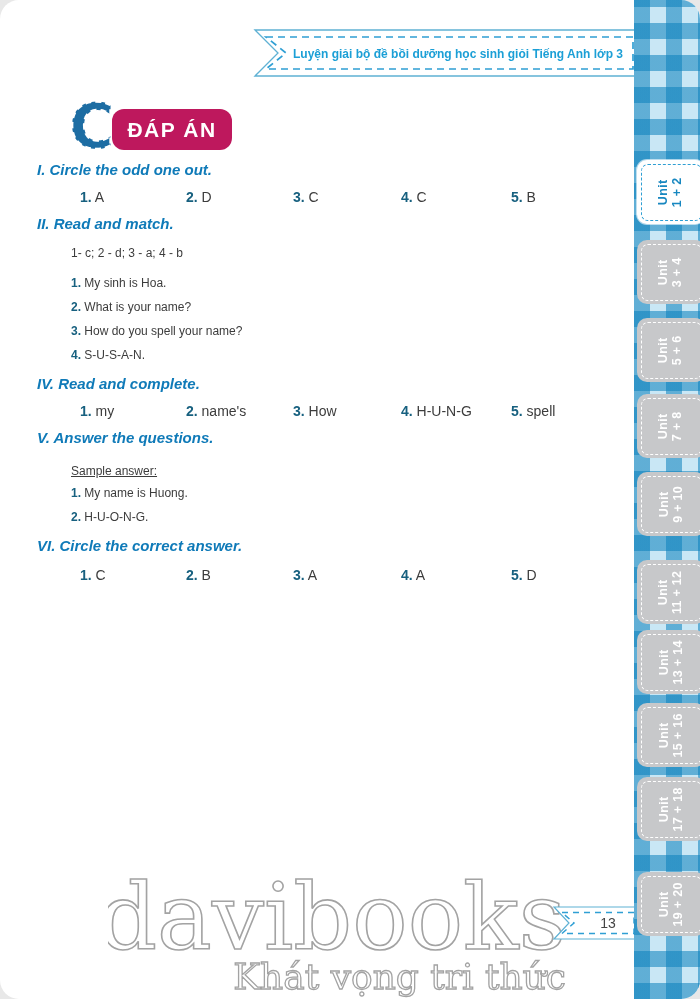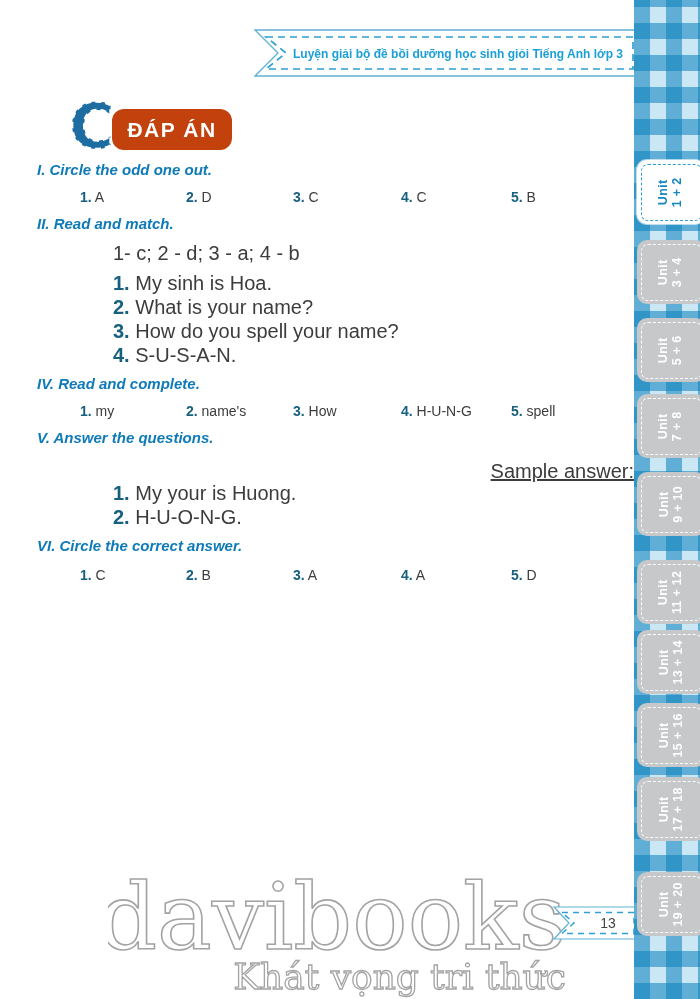--- a/index.html
+++ b/index.html
@@ -1,20 +1,21 @@
 <!DOCTYPE html>
 <html><head>
 <meta charset="utf-8">
 <style>
   * { margin:0; padding:0; box-sizing:border-box; }
   html,body { background:#e8e8e8; }
   .page {
     position:relative; width:700px; height:999px; margin:0 auto;
     background:#ffffff; overflow:hidden;
     font-family:"Liberation Sans", sans-serif;
+    border-radius:19px;
   }
 
   
   .banner { position:absolute; top:27px; left:250px; width:392px; height:52px; }
 
   
   .sidebar {
     position:absolute; top:0; right:0; width:66px; height:999px;
     background-color:#c9e7f5;
     background-image:
@@ -35,43 +36,43 @@
     letter-spacing:0.3px;
   }
   .tab.active { background:#ffffff; box-shadow:0 0 0 1px rgba(255,255,255,0.6); }
   .tab.active .dash { border-color:#2e9fd4; }
   .tab.active .tab-label { color:#1787c0; }
 
   
   .title-block { position:relative; height:57px; width:240px; margin:95px 0 0 66px; }
   .badge {
     position:absolute; left:46px; top:14px; width:120px; height:41px;
-    background:#c2410c; border-radius:12px;
+    background:#be185d; border-radius:12px;
     display:flex; align-items:center; justify-content:center;
   }
   .badge span {
     color:#ffffff; font-weight:bold; font-size:21px; letter-spacing:1.5px;
   }
   .big-c { position:absolute; left:0; top:-2px; }
 
   
   .main { width:634px; }
   .sec-heading {
     margin-left:37px; font-size:15px; font-weight:bold; font-style:italic;
     color:#0f7ab8; line-height:16px;
   }
   .answer-row {
     display:grid; grid-template-columns:106px 107px 108px 110px auto;
     margin-left:80px; line-height:18px; font-size:14px; color:#3c3c3c;
   }
   .num { font-weight:bold; color:#17607f; }
   .line-item {
-    margin-left:113px; line-height:18px; font-size:20px; color:#3c3c3c;
-  }
-  .underlined { text-decoration:underline;text-align:right; }
+    margin-left:71px; line-height:18px; font-size:12px; color:#3c3c3c;
+  }
+  .underlined { text-decoration:underline; }
   .mt10 { margin-top:10px; } .mt12 { margin-top:12px; }
   .mt6 { margin-top:6px; }   .mt16 { margin-top:16px; } .mt4 { margin-top:4px; }
 
   
   .page-ribbon { position:absolute; top:905px; left:552px; }
   .watermark { position:absolute; top:853px; left:108px; pointer-events:none; }
 </style>
 </head>
 <body>
 
@@ -117,21 +118,21 @@
     <div class="answer-row mt10">
       <div><span class="num">1.</span> <span>my</span></div>
       <div><span class="num">2.</span> <span>name's</span></div>
       <div><span class="num">3.</span> <span>How</span></div>
       <div><span class="num">4.</span> <span>H-U-N-G</span></div>
       <div><span class="num">5.</span> <span>spell</span></div>
     </div>
 
     <div class="sec-heading mt10">V. Answer the questions.</div>
     <div class="line-item mt16 underlined">Sample answer:</div>
-    <div class="line-item mt4"><span class="num">1.</span> <span>My your is Huong.</span></div>
+    <div class="line-item mt4"><span class="num">1.</span> <span>My name is Huong.</span></div>
     <div class="line-item mt6"><span class="num">2.</span> <span>H-U-O-N-G.</span></div>
 
     <div class="sec-heading mt12">VI. Circle the correct answer.</div>
     <div class="answer-row mt12">
       <div><span class="num">1.</span> <span>C</span></div>
       <div><span class="num">2.</span> <span>B</span></div>
       <div><span class="num">3.</span> <span>A</span></div>
       <div><span class="num">4.</span> <span>A</span></div>
       <div><span class="num">5.</span> <span>D</span></div>
     </div>

